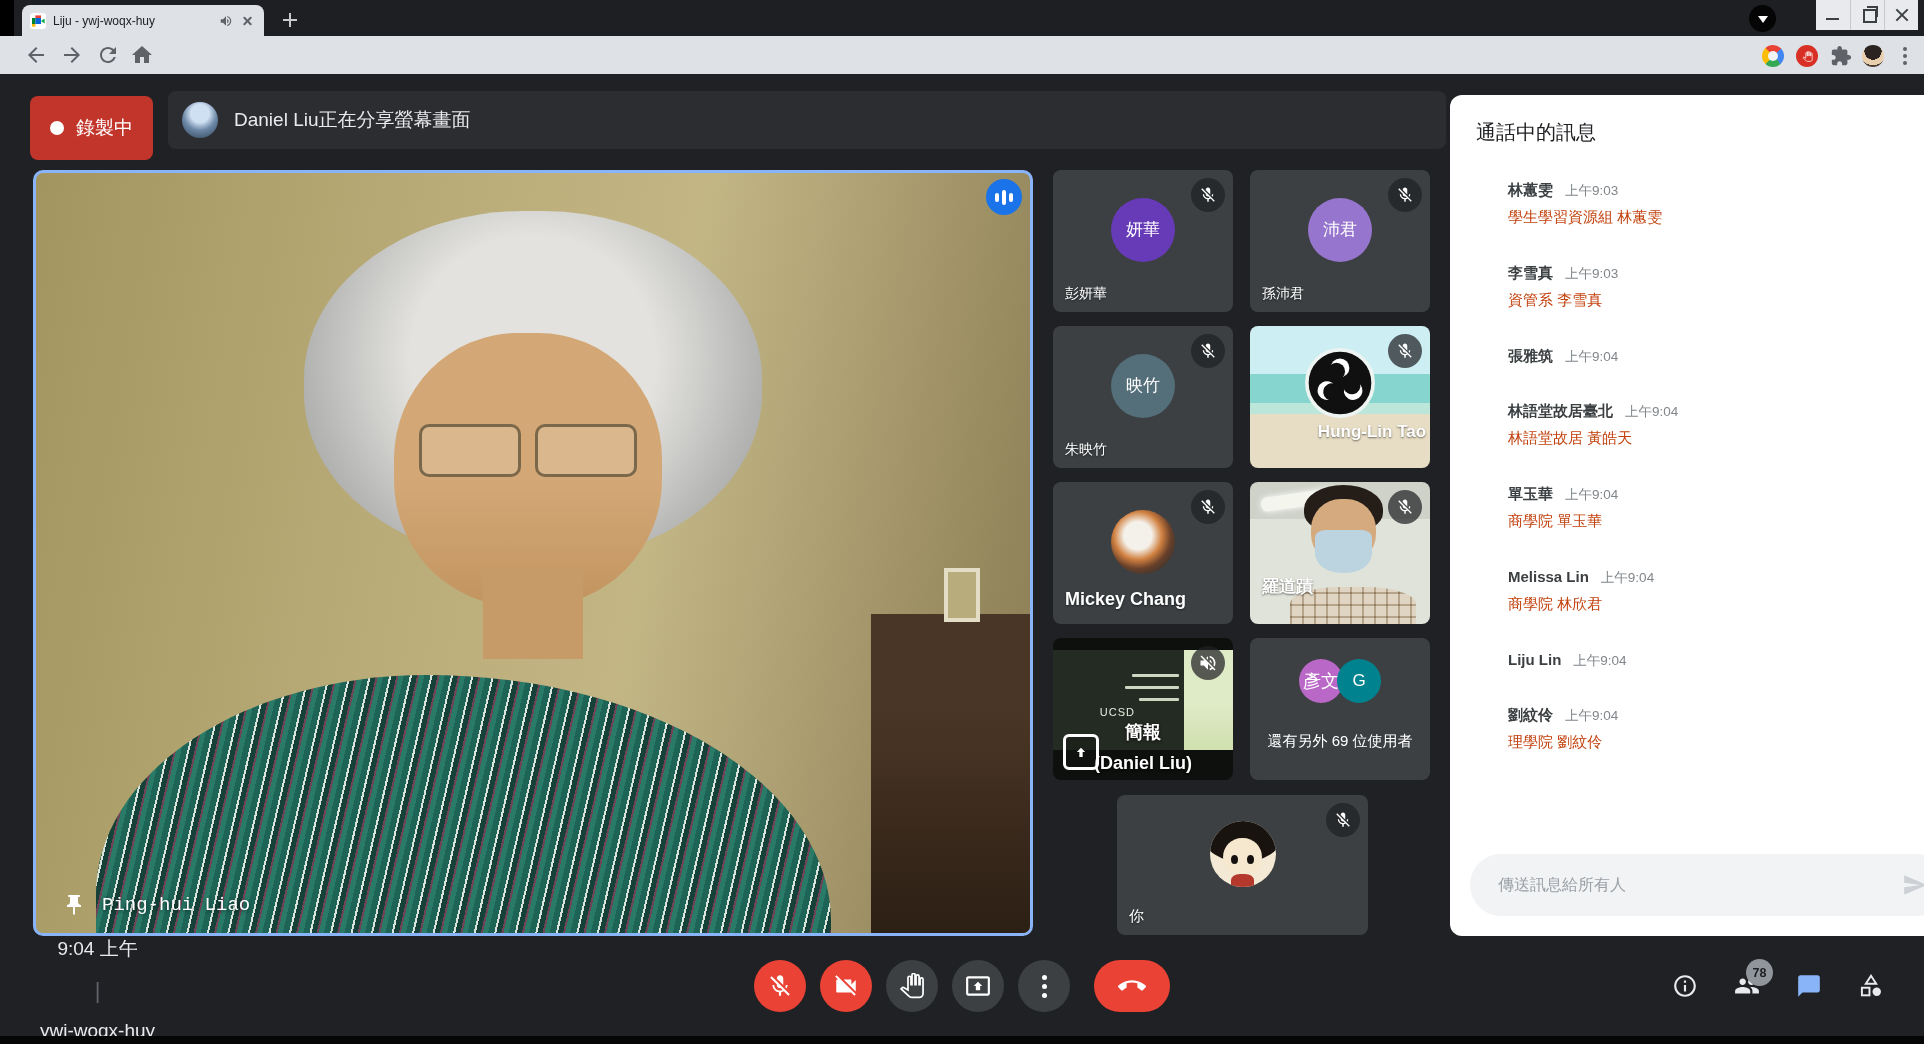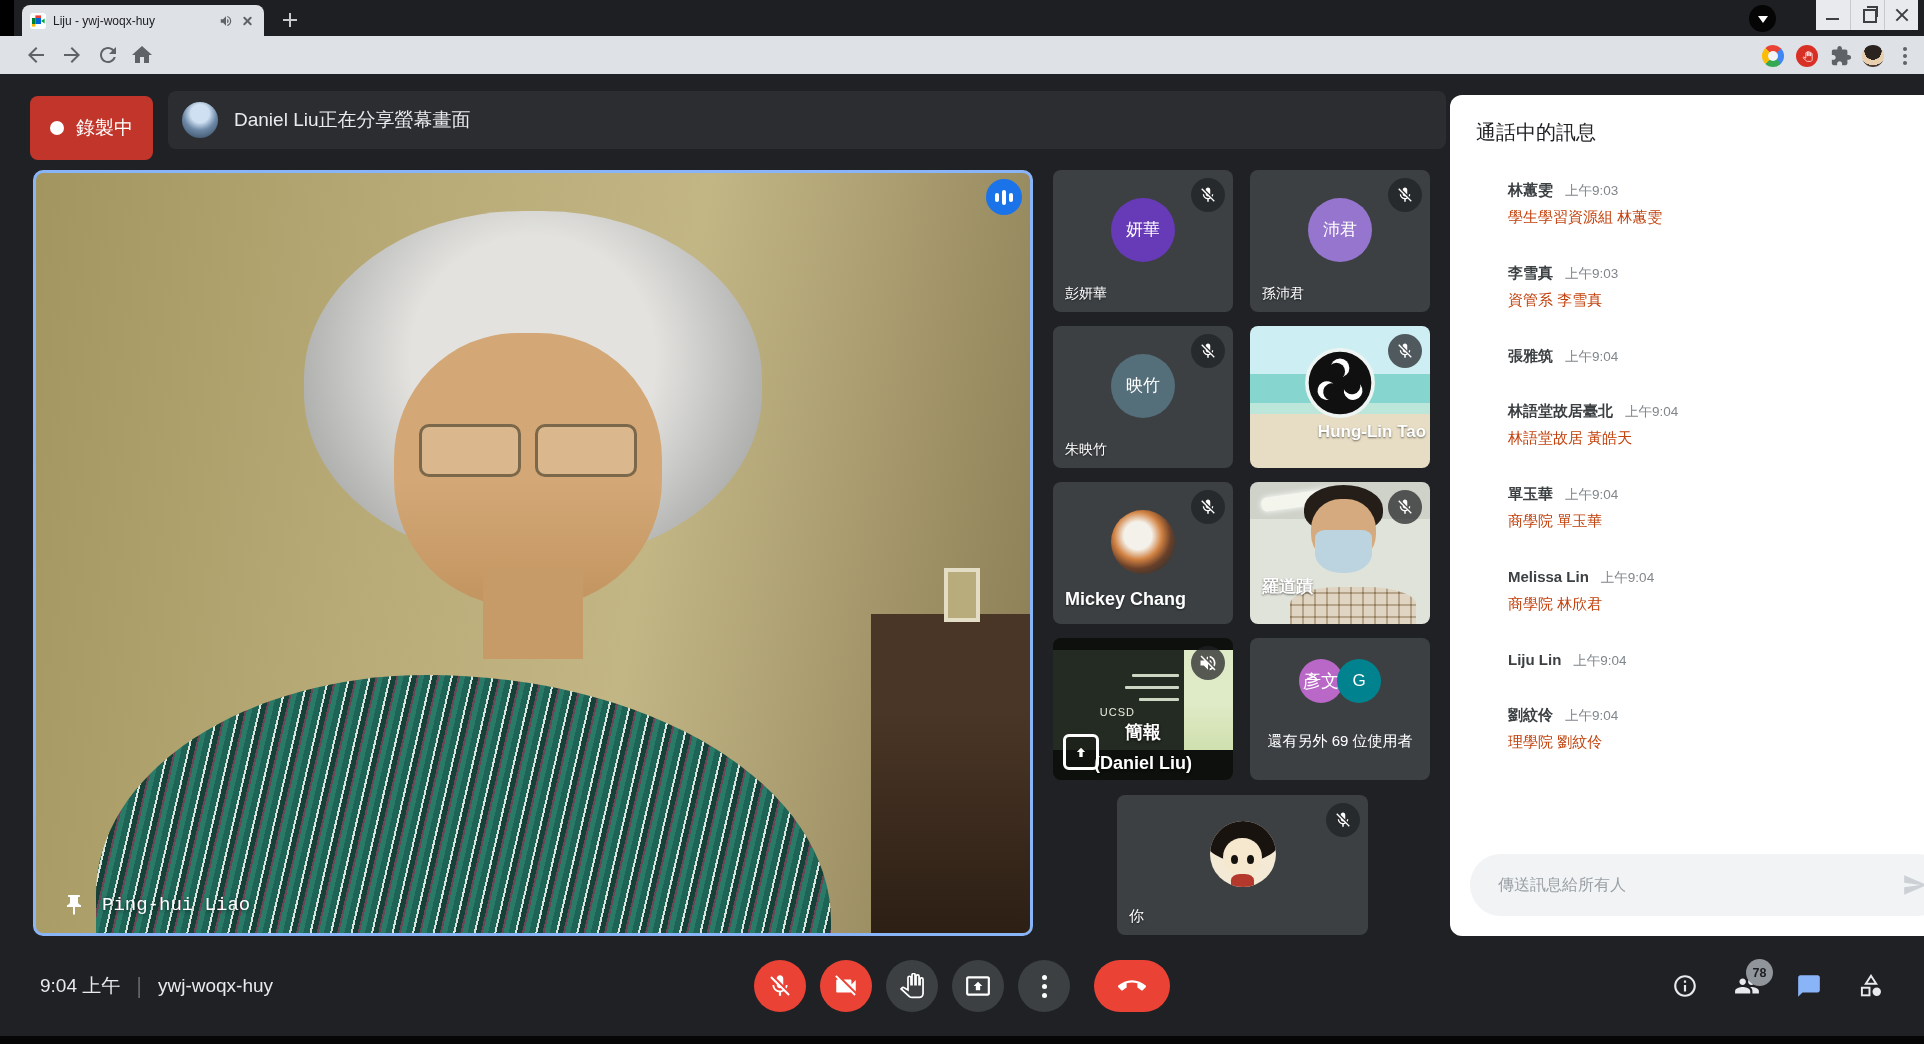--- a/index.html
+++ b/index.html
@@ -155,21 +155,21 @@
   .chat-input { position:absolute; left:20px; right:20px; bottom:20px; height:62px; border-radius:31px;
       background:#f1f3f4; display:flex; align-items:center; padding:0 20px 0 26px; }
   .chat-input input { flex:1; border:none; outline:none; background:transparent; font-size:16px; color:#3c4043;
       font-family:inherit; }
   .chat-input input::placeholder { color:#9aa0a6; }
   .send-btn { width:26px; height:26px; color:#cdd1d5; }
 
   
   .bottombar { position:absolute; left:0; right:0; top:862px; height:100px; }
   .bb-left { position:absolute; left:40px; top:0; height:100px; display:flex; align-items:center; gap:16px;
-      color:#e8eaed; font-size:19px; font-weight:500; }
+      color:#e8eaed; font-size:19px; font-weight:500;flex-direction:column; }
   .bb-sep { color:#5f6368; font-weight:300; font-size:22px; }
   .bb-center { position:absolute; left:50%; top:50%; transform:translate(-50%,-50%); display:flex; align-items:center; gap:14px; }
   .ctl { width:52px; height:52px; border-radius:50%; display:flex; align-items:center; justify-content:center; color:#fff; cursor:pointer; }
   .ctl.red { background:#ea4335; }
   .ctl.dark { background:#3c4043; }
   .ctl.hangup { width:76px; border-radius:26px; margin-left:10px; background:#ea4335; }
   .morev { display:flex; flex-direction:column; gap:4px; }
   .morev i { width:5px; height:5px; border-radius:50%; background:#fff; }
   .bb-right { position:absolute; right:40px; top:50%; transform:translateY(-50%); display:flex; align-items:center; gap:36px; }
   .bb-ic { width:26px; height:26px; color:#e8eaed; position:relative; cursor:pointer; }

